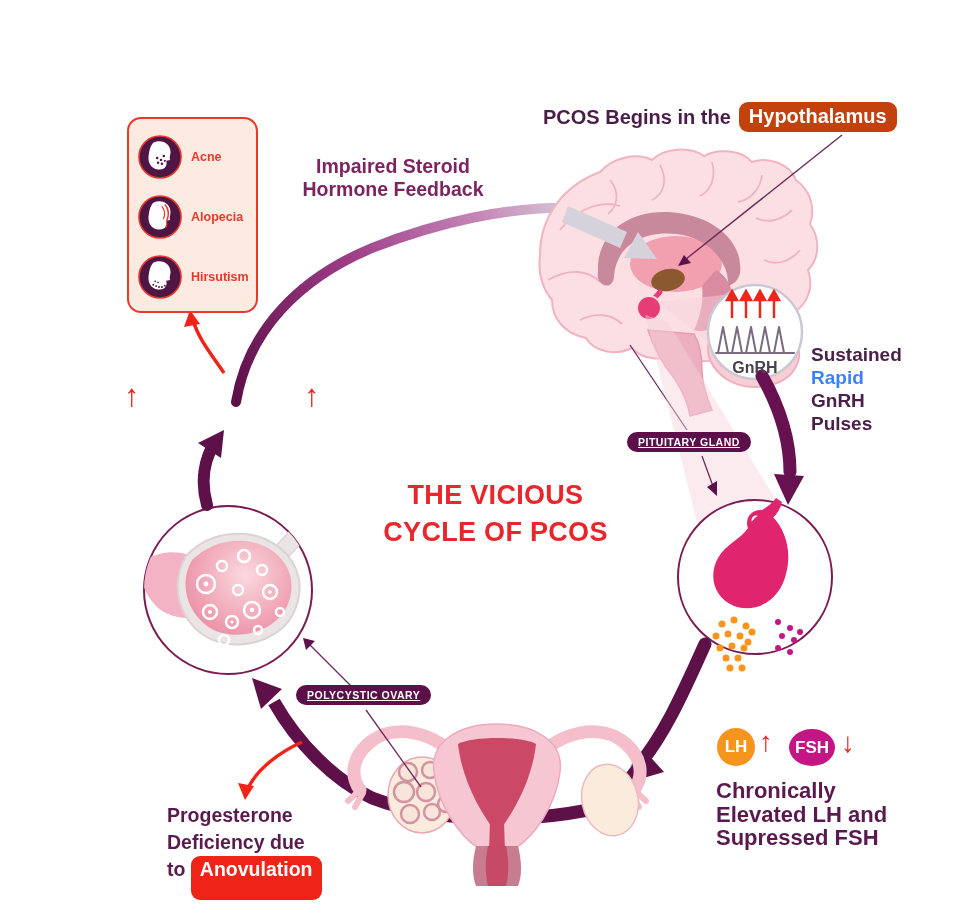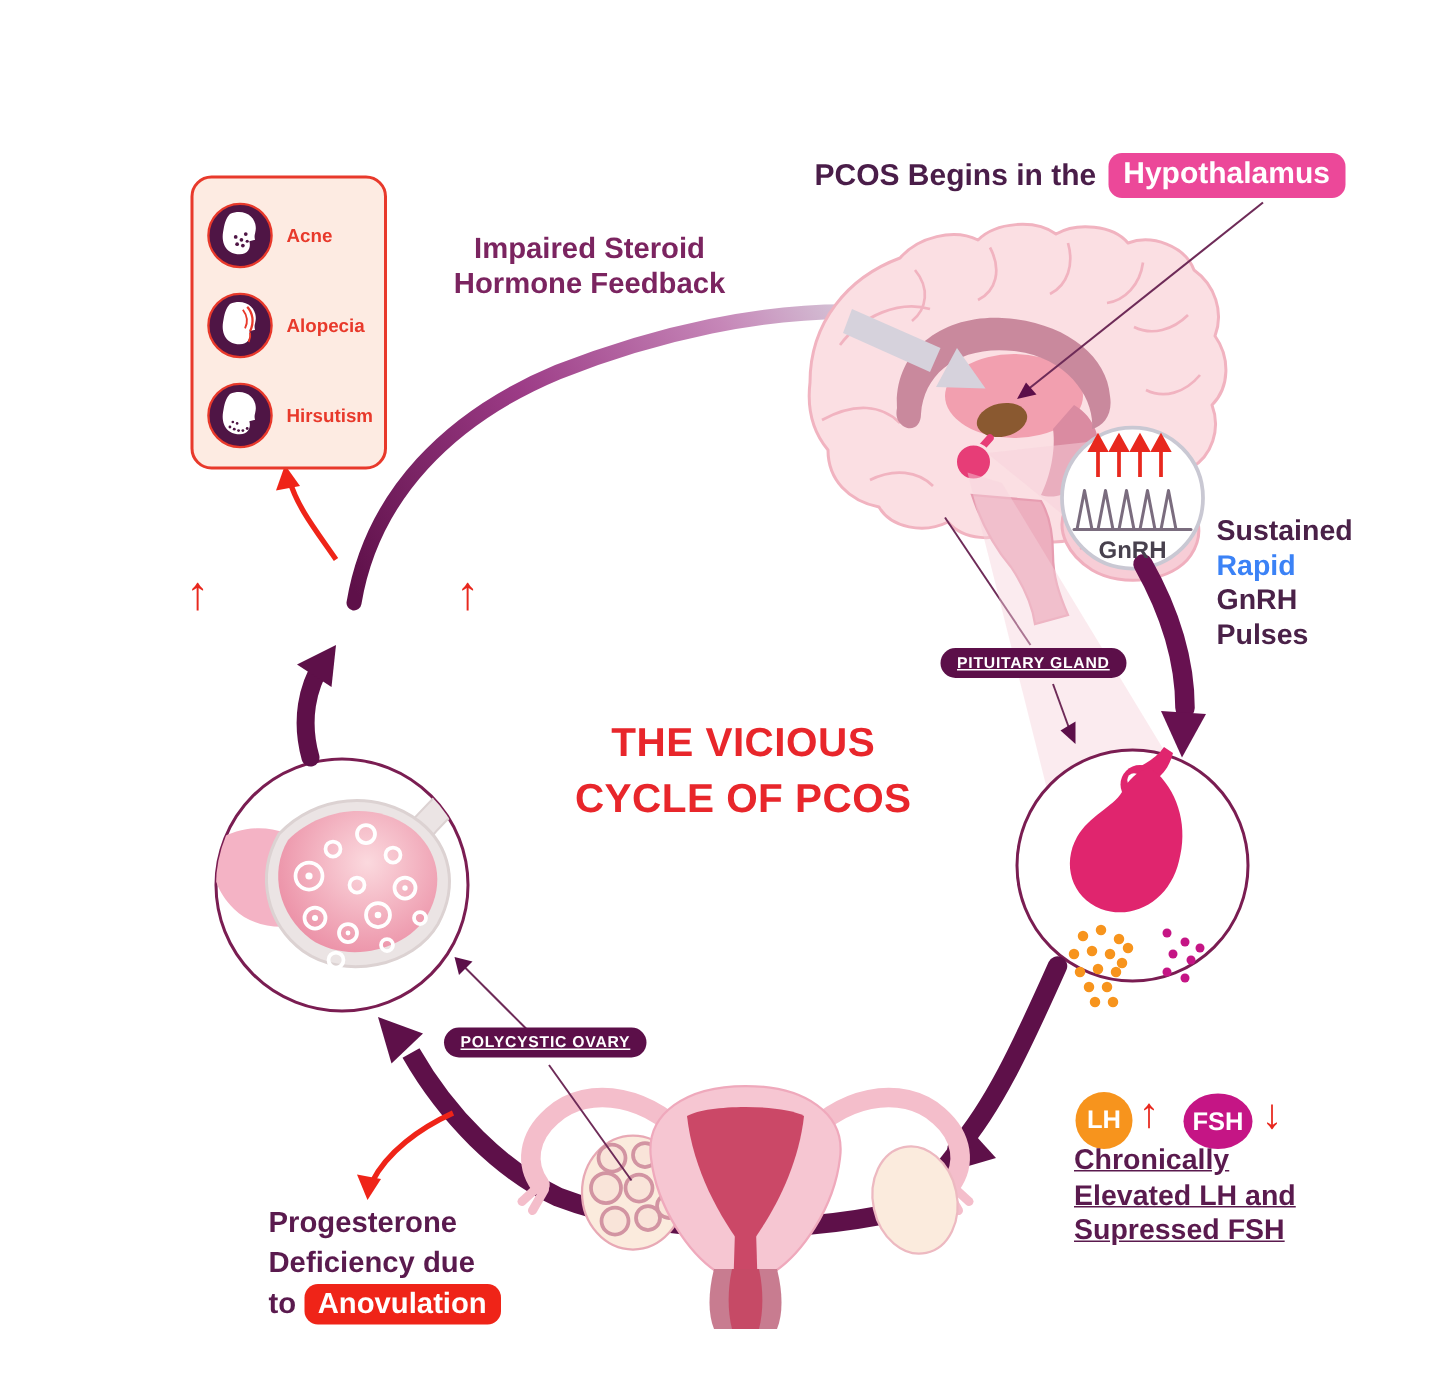--- a/index.html
+++ b/index.html
@@ -3,42 +3,42 @@
 <meta charset="utf-8">
 <style>
   html,body{margin:0;padding:0;background:#fff;}
   #stage{position:relative;width:958px;height:924px;background:#ffffff;overflow:hidden;
          font-family:"Liberation Sans",sans-serif;}
   #art{position:absolute;left:0;top:0;z-index:1;}
   .ov{position:absolute;z-index:2;}
   
   .hdr{left:543px;top:102px;display:flex;align-items:center;gap:8px;}
   .hdr-prefix{font-size:20px;font-weight:700;color:#4A1D49;}
-  .pill-dark{background:#ec4899;color:#fff;border-radius:9px;padding:3px 10px 4px;font-size:20px;font-weight:700;}
+  .pill-dark{background:#c2410c;color:#fff;border-radius:9px;padding:3px 10px 4px;font-size:20px;font-weight:700;}
   
   .mini-badge{background:#5C0F49;color:#fff;border-radius:12px;padding:4px 11px;
               font-size:10.5px;font-weight:700;letter-spacing:.5px;white-space:nowrap;text-decoration:underline;}
   .pit-badge{left:627px;top:432px;}
   .poly-badge{left:296px;top:685px;}
   
   .gnrh-label{left:713px;top:359px;width:84px;text-align:center;font-size:16px;font-weight:700;color:#48414E;}
   .sustained{left:811px;top:343px;font-size:19px;font-weight:700;color:#4A2148;line-height:23px;}
   .sustained .rapid{color:#3b82f6;font-weight:800;}
   
   .lh-badge{left:717px;top:728px;width:38px;height:38px;border-radius:50%;background:#F7941D;
             color:#fff;font-weight:700;font-size:17px;display:flex;align-items:center;justify-content:center;}
   .fsh-badge{left:789px;top:729px;width:46px;height:37px;border-radius:50%;background:#C51585;
             color:#fff;font-weight:700;font-size:17px;display:flex;align-items:center;justify-content:center;}
   .red-arrow{color:#E8281E;font-weight:700;font-size:28px;line-height:1;}
   .lh-arrow{left:759px;top:728px;}
   .fsh-arrow{left:841px;top:729px;}
-  .chronically{left:716px;top:762px;font-size:19px;font-weight:700;color:#5A1A4E;line-height:23.5px;text-decoration:underline;}
-  
-  .progesterone{left:179px;top:802px;font-size:19.5px;font-weight:700;color:#5A1A4E;line-height:27px;}
-  .anov-badge{background:#EF2418;color:#fff;border-radius:9px;padding:2px 9px 3px;font-weight:700;}
+  .chronically{left:716px;top:779px;font-size:22px;font-weight:700;color:#5A1A4E;line-height:23.5px;}
+  
+  .progesterone{left:167px;top:802px;font-size:19.5px;font-weight:700;color:#5A1A4E;line-height:27px;}
+  .anov-badge{background:#EF2418;color:#fff;border-radius:9px;padding:2px 9px 20px;font-weight:700;}
   
   .androgens{left:150px;top:374px;width:152px;height:54px;border-radius:50%;background:#EF2418;
              color:#fff;font-weight:700;font-size:20.5px;letter-spacing:.3px;
              display:flex;align-items:center;justify-content:center;}
   .andro-arrow-l{left:124px;top:380px;font-size:31px;}
   .andro-arrow-r{left:304px;top:380px;font-size:31px;}
   
   .symptoms-box{left:127px;top:117px;width:131px;height:196px;background:#FDEBE2;
                 border:2px solid #E8392B;border-radius:14px;box-sizing:border-box;padding:8px 0 0 8px;}
   .symptom-row{display:flex;align-items:center;gap:8px;height:60px;}

